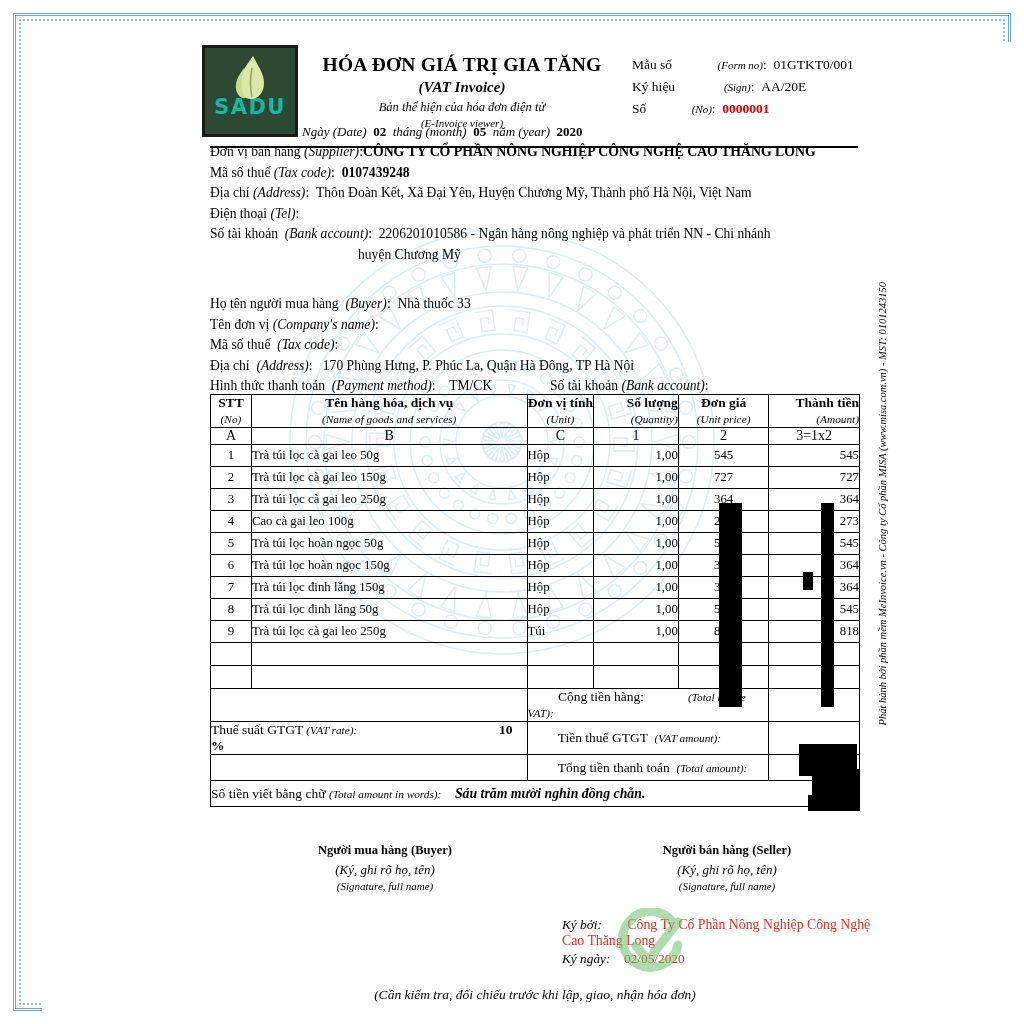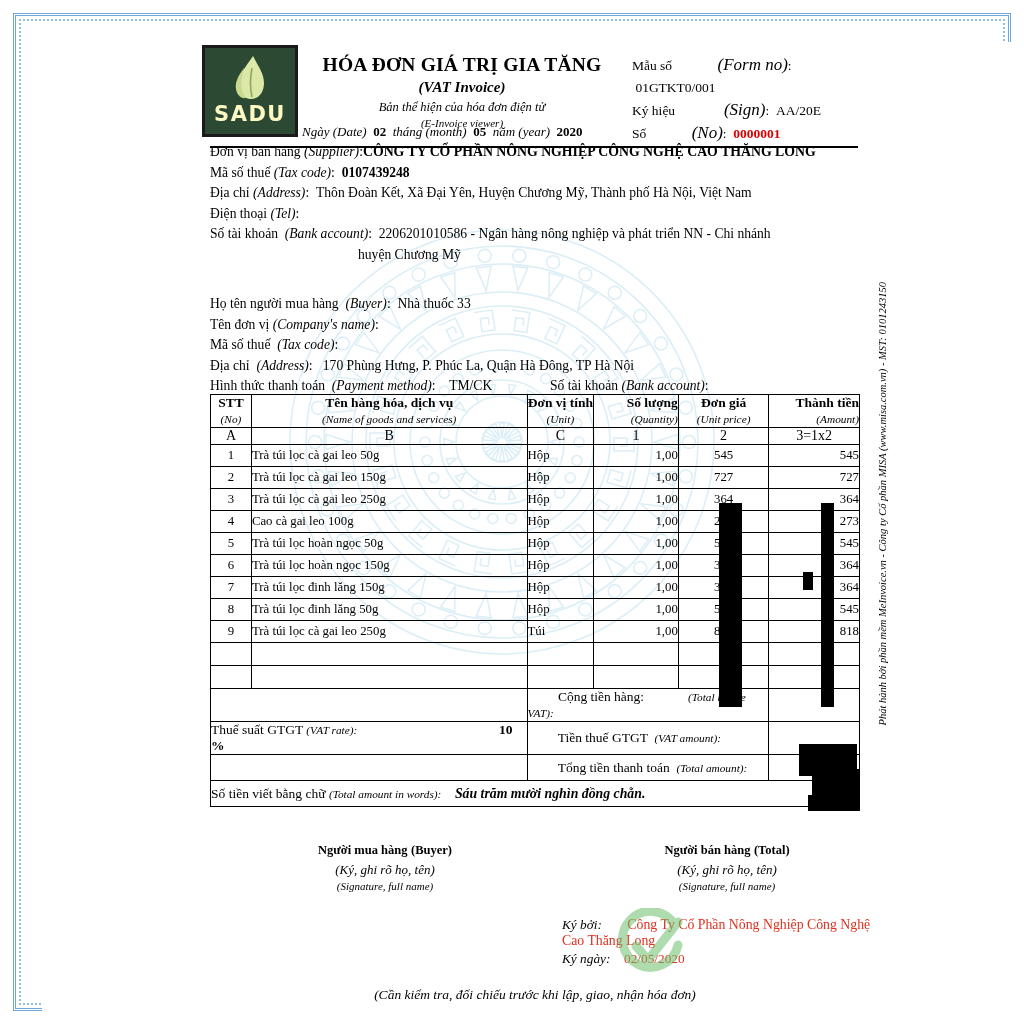--- a/index.html
+++ b/index.html
@@ -47,31 +47,31 @@
   
   .hdr{position:absolute;left:160px;top:0px;width:660px;height:108px;}
   .logo{
     position:absolute;left:0px;top:3px;width:96px;height:92px;
     background:#2c4a33;border:3px solid #1a1a1a;box-sizing:border-box;
     display:flex;flex-direction:column;align-items:center;justify-content:flex-end;
   }
   .logo .leaf{position:absolute;left:50%;top:6px;transform:translateX(-50%);}
   .logo .ltxt{
     font-family:"DejaVu Sans",sans-serif;font-weight:bold;
-    font-size:21px;letter-spacing:1.5px;color:#fef9c3;margin-bottom:8px;
+    font-size:21px;letter-spacing:1.5px;color:#14b8a6;margin-bottom:15px;
   }
   .ttl-block{position:absolute;left:105px;top:0px;width:310px;text-align:center;}
   .t-main{font-size:19.5px;font-weight:bold;letter-spacing:.2px;margin-top:12px;}
   .t-sub{font-size:15px;font-weight:bold;font-style:italic;margin-top:3px;}
   .t-s2{font-size:12.5px;font-style:italic;margin-top:4px;}
   .t-s3{font-size:11px;font-style:italic;margin-top:2px;}
   .dateline{position:absolute;left:100px;top:82px;width:330px;font-size:13px;font-style:italic;white-space:nowrap;}
   .dateline b{font-style:normal;font-weight:bold;}
   .meta{position:absolute;left:430px;top:12px;width:240px;font-size:13.5px;line-height:22px;}
-  .meta i{font-size:17px;padding-left:42px;}
+  .meta i{font-size:11px;padding-left:42px;}
   .meta .red{color:#dd0000;font-weight:bold;}
   .hdr-rule{position:absolute;left:8px;top:104px;width:648px;border-top:2px solid #000;}
 
   
   .party{position:absolute;left:168px;font-size:13.6px;line-height:20.5px;}
   .party .row{white-space:nowrap;}
   .party b{font-weight:bold;}
   #sup{top:100px;width:650px;}
   #sup .comp{font-weight:bold;font-size:13.8px;}
   #buy{top:252px;width:650px;}
@@ -640,21 +640,21 @@
           <span>Người mua hàng</span>
           <span>(Buyer)</span>
         </div>
         <div class="l2">(Ký, ghi rõ họ, tên)</div>
         <div class="l3">(Signature, full name)</div>
       </div>
 
       <div class="sig" id="sig-seller">
         <div class="l1">
           <span>Người bán hàng</span>
-          <span>(Total)</span>
+          <span>(Seller)</span>
         </div>
         <div class="l2">(Ký, ghi rõ họ, tên)</div>
         <div class="l3">(Signature, full name)</div>
       </div>
 
       <svg id="greencheck" width="74" height="74" viewBox="0 0 74 74">
         <path d="M60 16 A28 28 0 1 0 64 37" stroke="#6cc16c" stroke-width="9" fill="none" stroke-linecap="round"></path>
         <path d="M22 38 L34 52 L64 14" stroke="#6cc16c" stroke-width="9" fill="none" stroke-linecap="round" stroke-linejoin="round"></path>
       </svg>
 

